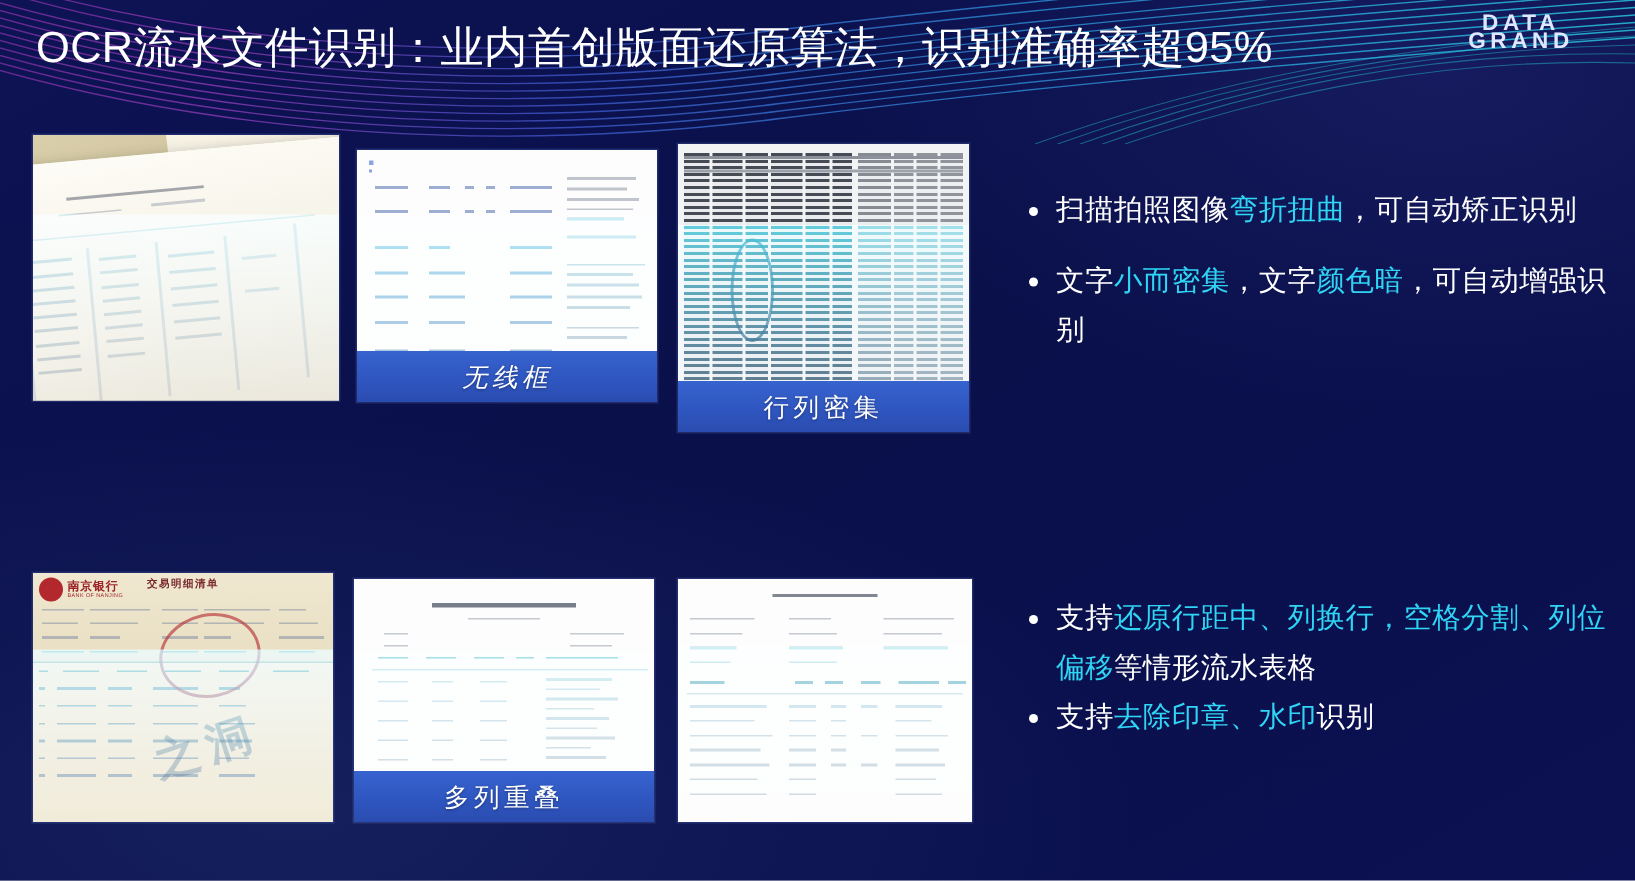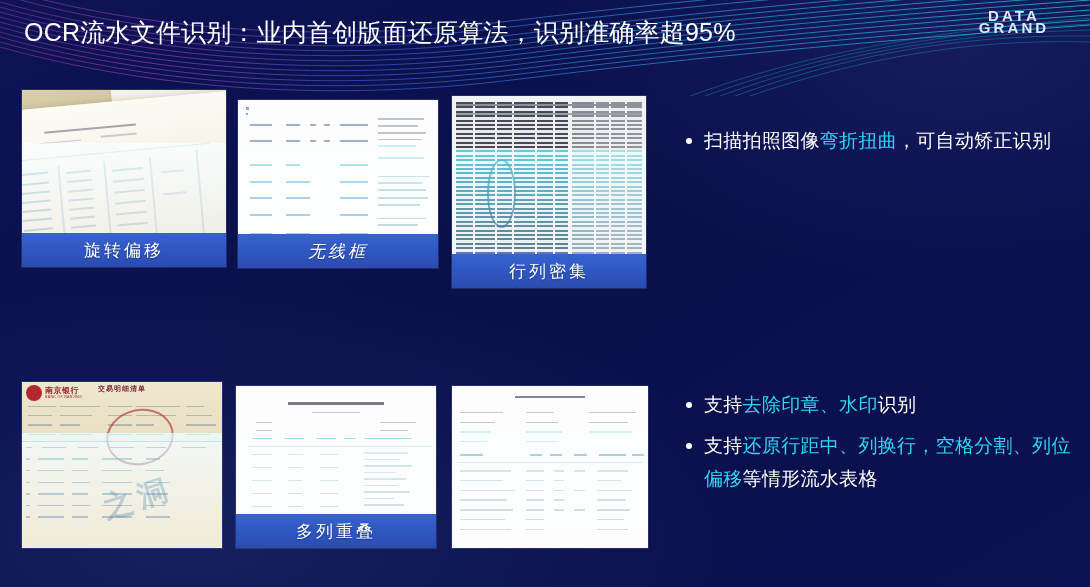--- a/index.html
+++ b/index.html
@@ -30,21 +30,21 @@
 
   
   .header {
     position: absolute;
     top: 0; left: 0;
     width: 1090px; height: 62px;
   }
   .slide-title {
     position: absolute;
     left: 24px; top: 17px;
-    font-size: 25px;
+    font-size: 29px;
     line-height: 30px;
     color: #ffffff;
     letter-spacing: .2px;
     white-space: nowrap;
     font-weight: 400;
   }
 
   .logo {
     position: absolute;
     right: 16px; top: 10px;
@@ -307,21 +307,20 @@
         <div class="blk" style="left:47%; top:43%; width:12%; height:2px; opacity:.3;"></div>
         <div class="blk" style="left:47%; top:49%; width:12%; height:2px; opacity:.3;"></div>
         <div class="blk" style="left:47%; top:55%; width:12%; height:2px; opacity:.3;"></div>
         <div class="blk" style="left:47%; top:61%; width:12%; height:2px; opacity:.3;"></div>
         <div class="blk" style="left:47%; top:67%; width:12%; height:2px; opacity:.3;"></div>
         <div class="blk" style="left:66%; top:40%; width:9%; height:2px; opacity:.25;"></div>
         <div class="blk" style="left:66%; top:52%; width:9%; height:2px; opacity:.25;"></div>
       </div>
       <div class="scan" style="top:30%; height:70%;"></div>
     </div>
-    <div class="caption" style="background: linear-gradient(rgb(55, 99, 207) 0%, rgb(47, 86, 192) 55%, rgb(42, 76, 176) 100%);">旋转偏移</div>
   </div>
 
   <div class="card" style="left:238px; top:100px; width:200px; height:168px; background:#ffffff;">
     <div class="card-doc">
       <div class="paper" style="inset:0; background:#fdfdfd;"></div>
       <div class="blk" style="left:4%; top:4%; width:3px; height:3px; background:#5b7fd0; opacity:.7;"></div>
       <div class="blk" style="left:4%; top:8%; width:2px; height:2px; background:#5b7fd0; opacity:.7;"></div>
       <div class="ln blue" style="left:6%; top:14%; width:11%; height:2px;"></div>
       <div class="ln blue" style="left:24%; top:14%; width:7%; height:2px;"></div>
       <div class="ln blue" style="left:36%; top:14%; width:3%; height:2px;"></div>
@@ -568,18 +567,19 @@
       <div class="ln" style="left:38%; top:88%; width:9%; height:1.4px; opacity:.45;"></div>
       <div class="ln" style="left:74%; top:88%; width:16%; height:1.4px; opacity:.45;"></div>
       <div class="scan" style="top:28%; height:72%;"></div>
     </div>
   </div>
 
 </div>
 
 <div class="bullets" style="left:684px; top:124px; width:390px;">
   <div class="bullet" id="b0"><span>扫描拍照图像</span><span class="hi" style="color: rgb(47, 213, 245);">弯折扭曲</span><span>，可自动矫正识别</span></div>
+  <div class="bullet" id="b1" style="margin-top:14px;"><span>文字</span><span class="hi" style="color: rgb(47, 213, 245);">小而密集</span><span>，文字</span><span class="hi" style="color: rgb(47, 213, 245);">颜色暗</span><span>，可自动增强识别</span></div>
 </div>
 
 <div class="bullets" style="left:684px; top:388px; width:390px;">
+  <div class="bullet" id="b3" style="margin-top:8px;"><span>支持</span><span class="hi" style="color: rgb(47, 213, 245);">还原行距中、列换行，空格分割、列位偏移</span><span>等情形流水表格</span></div>
   <div class="bullet" id="b2"><span>支持</span><span class="hi" style="color: rgb(47, 213, 245);">去除印章、水印</span><span>识别</span></div>
-  <div class="bullet" id="b3" style="margin-top:8px;"><span>支持</span><span class="hi" style="color: rgb(47, 213, 245);">还原行距中、列换行，空格分割、列位偏移</span><span>等情形流水表格</span></div>
 </div>
 
 </body></html>

